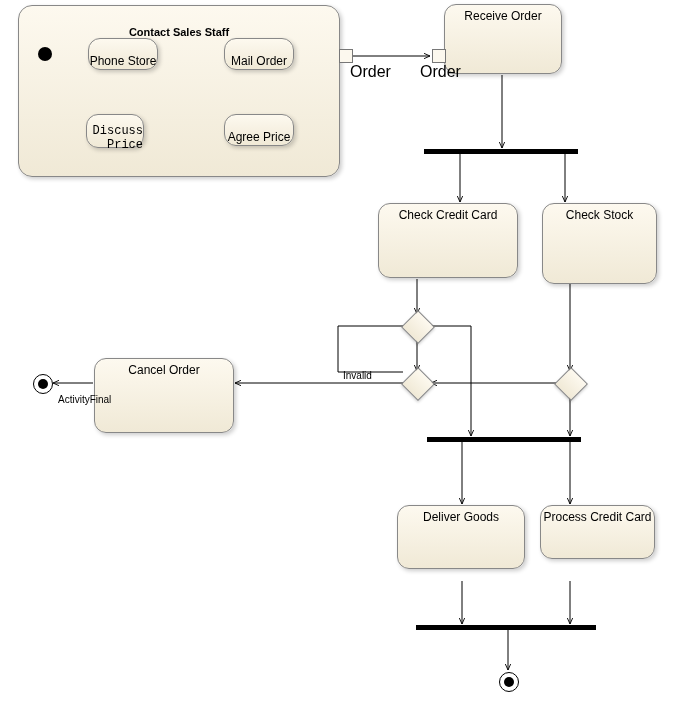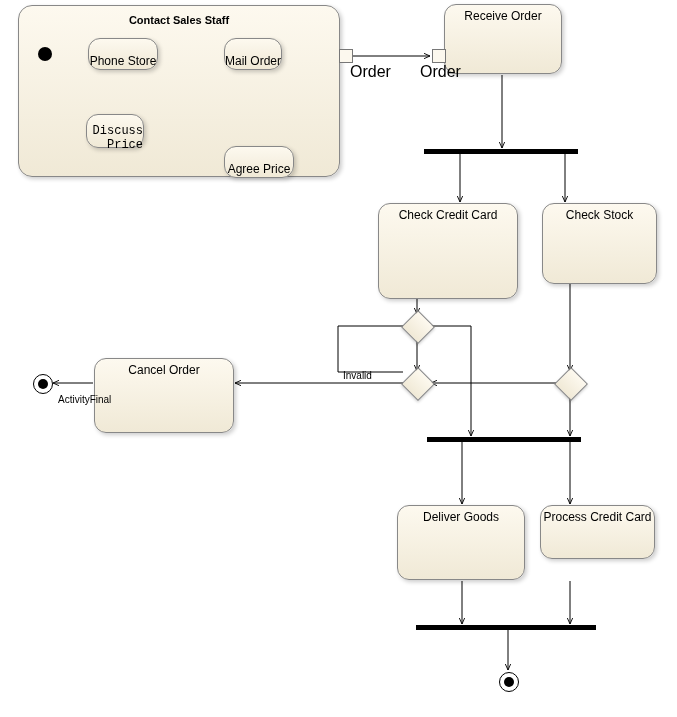--- a/index.html
+++ b/index.html
@@ -19,21 +19,21 @@
   }
   .region {
     position: absolute;
     background: linear-gradient(to bottom, #fdf9ef, #f0e9d6);
     border: 1px solid #888;
     border-radius: 14px;
     box-shadow: 2px 2px 4px rgba(0,0,0,0.2);
   }
   .region-title {
     position: absolute;
-    top: 8px;
+    top: 20px;
     left: 0;
     right: 0;
     text-align: center;
     font-weight: bold;
     font-size: 11px;
   }
   .activity {
     position: absolute;
     background: linear-gradient(to bottom, #fdf9ef, #f0e9d6);
     border: 1px solid #888;
@@ -180,41 +180,41 @@
   <div class="initial" style="left:38px; top:47px;"></div>
 
   <div class="activity center-text" style="left:88px; top:38px; width:70px; height:32px;">
     <span>Phone Store</span>
   </div>
 
   <div class="activity center-text" style="left:86px; top:114px; width:58px; height:34px;font-family:Liberation Mono, monospace;">
     <span>Discuss Price</span>
   </div>
 
-  <div class="activity center-text" style="left:224px; top:114px; width:70px; height:32px;margin-top:32px;">
+  <div class="activity center-text" style="left:224px; top:114px; width:70px; height:32px;">
     <span>Agree Price</span>
   </div>
 
-  <div class="activity center-text" style="left:224px; top:38px; width:58px; height:32px;">
+  <div class="activity center-text" style="left:224px; top:38px; width:70px; height:32px;">
     <span>Mail Order</span>
   </div>
 
   <div class="pin" style="left:339px; top:49px;"></div>
   <div class="pin-label" style="left:350px; top:63px;">Order</div>
 
   <div class="activity" style="left:444px; top:4px; width:118px; height:70px;">
     <span>Receive Order</span>
   </div>
 
   <div class="pin" style="left:432px; top:49px;"></div>
   <div class="pin-label" style="left:420px; top:63px;">Order</div>
 
   <div class="bar" style="left:424px; top:149px; width:154px;"></div>
 
-  <div class="activity" style="left:378px; top:203px; width:140px; height:96px;">
+  <div class="activity" style="left:378px; top:203px; width:140px; height:75px;">
     <span>Check Credit Card</span>
   </div>
 
   <div class="activity" style="left:542px; top:203px; width:115px; height:81px;">
     <span>Check Stock</span>
   </div>
 
   <div class="diamond" style="left:406px; top:315px;"></div>
 
   <div class="diamond" style="left:406px; top:372px;"></div>
@@ -227,21 +227,21 @@
     <span>Cancel Order</span>
   </div>
 
   <div class="final-outer" style="left:33px; top:374px;">
     <div class="final-inner"></div>
   </div>
   <div class="label" style="left:18px; top:394px;">ActivityFinal</div>
 
   <div class="bar" style="left:427px; top:437px; width:154px;"></div>
 
-  <div class="activity" style="left:397px; top:505px; width:128px; height:75px;">
+  <div class="activity" style="left:397px; top:505px; width:128px; height:64px;">
     <span>Deliver Goods</span>
   </div>
 
   <div class="activity" style="left:540px; top:505px; width:115px; height:54px;">
     <span>Process Credit Card</span>
   </div>
 
   <div class="bar" style="left:416px; top:625px; width:180px;"></div>
 
   <div class="final-outer" style="left:499px; top:672px;">

